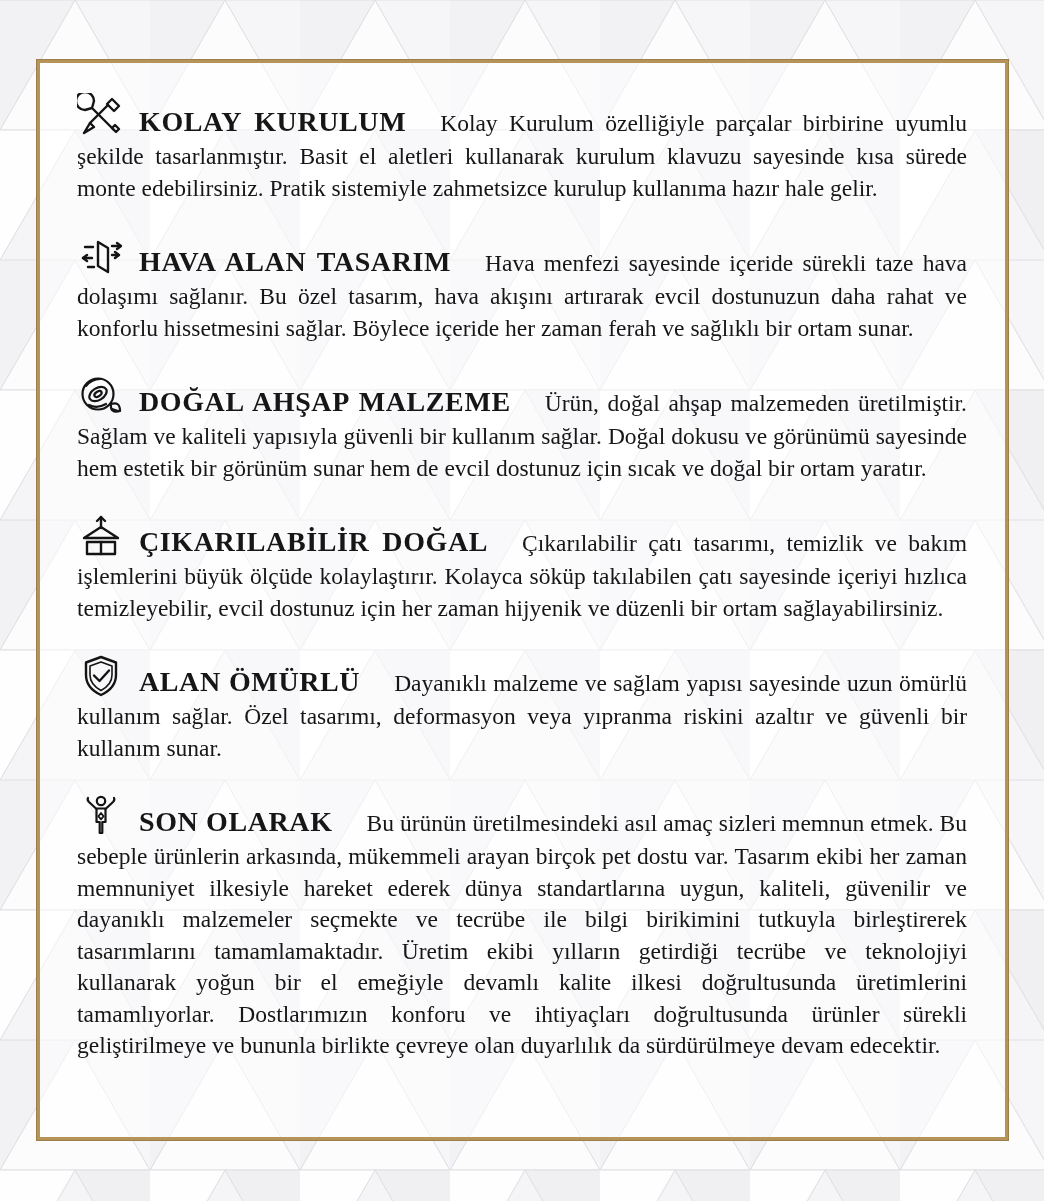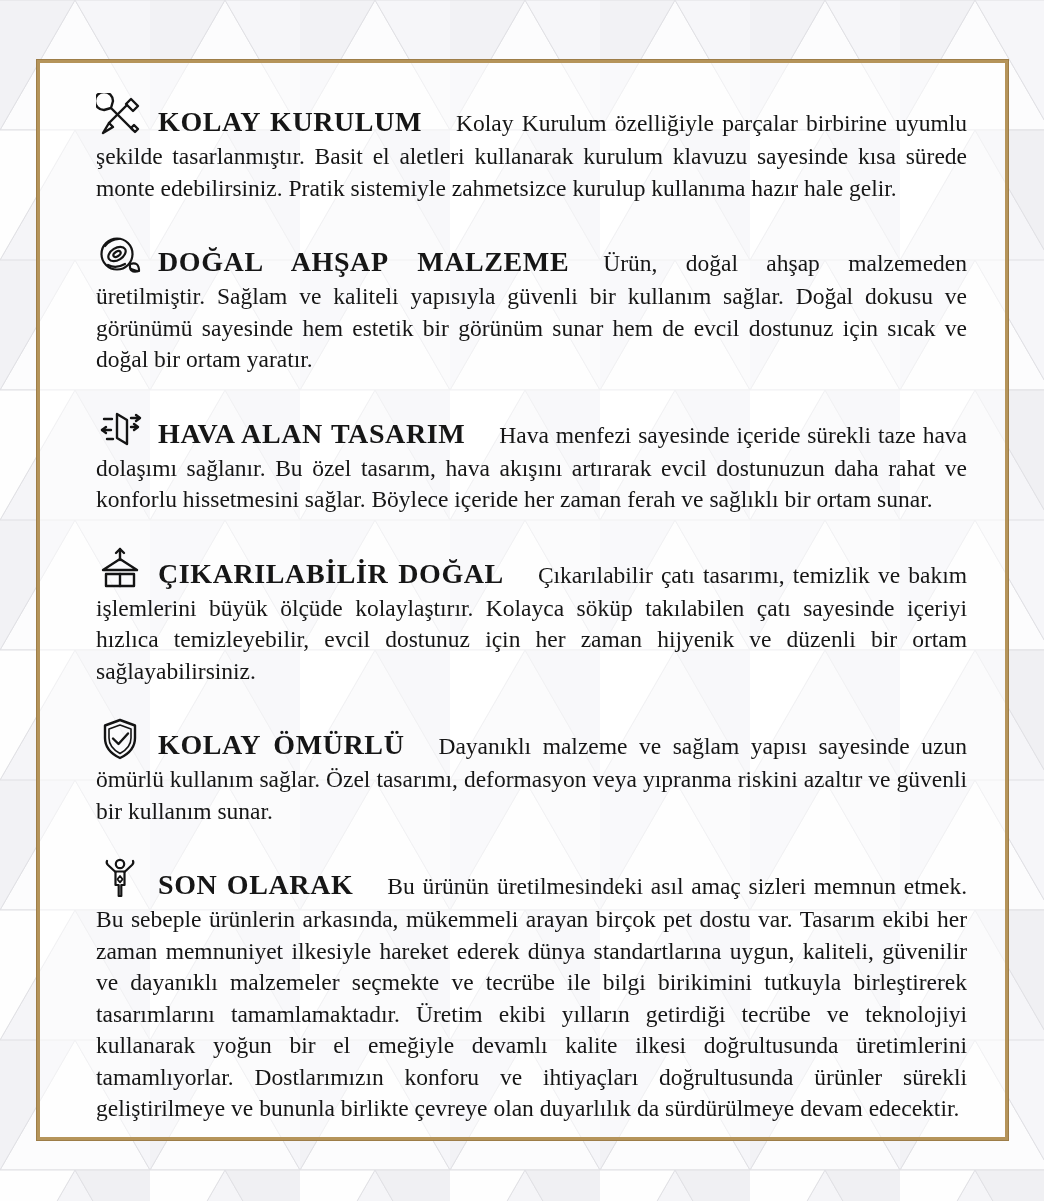--- a/index.html
+++ b/index.html
@@ -10,21 +10,21 @@
     color:#141414;
   }
   .bg-svg{position:absolute;left:0;top:0;z-index:0;}
   .frame{
     position:absolute;left:37px;top:60px;width:971px;height:1080px;
     box-sizing:border-box;
     border:3px solid #b5945a;
     outline:1px solid #9d7d48;
     background:rgba(255,255,255,0.55);
     z-index:1;
-    padding:30px 38px 0 56px;
+    padding:30px 38px 0 37px;
   }
   .section{margin-bottom:29px;}
   .section p{
     margin:0;
     font-size:23.5px;
     line-height:31.5px;
     text-align:justify;
     color:#161616;
   }
   .icon{
@@ -74,48 +74,48 @@
           <path d="M31 12 L13 30"></path>
           <path d="M13 30 l-6 10 10 -6 z"></path>
         </svg>
       </span><b class="hd">KOLAY KURULUM</b><span class="gap"></span><span>Kolay Kurulum özelliğiyle parçalar birbirine uyumlu şekilde tasarlanmıştır. Basit el aletleri kullanarak kurulum klavuzu sayesinde kısa sürede monte edebilirsiniz. Pratik sistemiyle zahmetsizce kurulup kullanıma hazır hale gelir.</span>
     </p>
   </div>
 
   <div class="section">
     <p>
       <span class="icon">
-        <svg width="48" height="48" viewBox="0 0 48 48" fill="none" stroke="#141414" stroke-width="2.2" stroke-linecap="round" stroke-linejoin="round">
-          <circle cx="21" cy="21" r="15.5"></circle>
-          <ellipse cx="21" cy="21" rx="9.5" ry="6" transform="rotate(-32 21 21)"></ellipse>
-          <ellipse cx="21" cy="21" rx="4" ry="2.3" transform="rotate(-32 21 21)"></ellipse>
-          <path d="M9 13 q6 -7 14 -7"></path>
-          <path d="M12 32 q8 4 17 -1"></path>
-          <path d="M34 31 q9 -3 9 7 q-10 3 -9 -7 z"></path>
-          <path d="M35 36 l6 2"></path>
-        </svg>
-      </span><b class="hd">DOĞAL AHŞAP MALZEME</b><span class="gap"></span><span>Ürün, doğal ahşap malzemeden üretilmiştir. Sağlam ve kaliteli yapısıyla güvenli bir kullanım sağlar. Doğal dokusu ve görünümü sayesinde hem estetik bir görünüm sunar hem de evcil dostunuz için sıcak ve doğal bir ortam yaratır.</span>
-    </p>
-  </div>
-
-  <div class="section">
-    <p>
-      <span class="icon">
         <svg width="48" height="48" viewBox="0 0 48 48" fill="none" stroke="#141414" stroke-width="2.4" stroke-linecap="round" stroke-linejoin="round">
           <path d="M21 9 L31 15 L31 39 L21 33 Z"></path>
           <path d="M35 13 h8"></path>
             <path d="M40 10 l4 3 -4 3"></path>
           <path d="M35 22 h6"></path>
             <path d="M38 19 l4 3 -4 3"></path>
           <path d="M15 25 h-9"></path>
             <path d="M10 22 l-4 3 4 3"></path>
           <path d="M8 14 h8"></path>
           <path d="M11 34 h6"></path>
         </svg>
       </span><b class="hd">HAVA ALAN TASARIM</b><span class="gap"></span><span>Hava menfezi sayesinde içeride sürekli taze hava dolaşımı sağlanır. Bu özel tasarım, hava akışını artırarak evcil dostunuzun daha rahat ve konforlu hissetmesini sağlar. Böylece içeride her zaman ferah ve sağlıklı bir ortam sunar.</span>
+    </p>
+  </div>
+
+  <div class="section">
+    <p>
+      <span class="icon">
+        <svg width="48" height="48" viewBox="0 0 48 48" fill="none" stroke="#141414" stroke-width="2.2" stroke-linecap="round" stroke-linejoin="round">
+          <circle cx="21" cy="21" r="15.5"></circle>
+          <ellipse cx="21" cy="21" rx="9.5" ry="6" transform="rotate(-32 21 21)"></ellipse>
+          <ellipse cx="21" cy="21" rx="4" ry="2.3" transform="rotate(-32 21 21)"></ellipse>
+          <path d="M9 13 q6 -7 14 -7"></path>
+          <path d="M12 32 q8 4 17 -1"></path>
+          <path d="M34 31 q9 -3 9 7 q-10 3 -9 -7 z"></path>
+          <path d="M35 36 l6 2"></path>
+        </svg>
+      </span><b class="hd">DOĞAL AHŞAP MALZEME</b><span class="gap"></span><span>Ürün, doğal ahşap malzemeden üretilmiştir. Sağlam ve kaliteli yapısıyla güvenli bir kullanım sağlar. Doğal dokusu ve görünümü sayesinde hem estetik bir görünüm sunar hem de evcil dostunuz için sıcak ve doğal bir ortam yaratır.</span>
     </p>
   </div>
 
   <div class="section">
     <p>
       <span class="icon">
         <svg width="48" height="48" viewBox="0 0 48 48" fill="none" stroke="#141414" stroke-width="2.4" stroke-linecap="round" stroke-linejoin="round">
           <path d="M24 15 V4"></path>
             <path d="M20 8 l4 -4 4 4"></path>
           <path d="M7 25 L24 14 L41 25 Z"></path>
@@ -127,21 +127,21 @@
   </div>
 
   <div class="section">
     <p>
       <span class="icon">
         <svg width="48" height="48" viewBox="0 0 48 48" fill="none" stroke="#141414" stroke-width="2.4" stroke-linecap="round" stroke-linejoin="round">
           <path d="M24 4 L39 9.5 V22 c0 10.5 -7.5 16.5 -15 20 c-7.5 -3.5 -15 -9.5 -15 -20 V9.5 Z"></path>
           <path d="M24 9 L35 13 V22 c0 8 -5.5 12.5 -11 15.5 c-5.5 -3 -11 -7.5 -11 -15.5 V13 Z" stroke-width="1.6"></path>
           <path d="M17 22.5 l5.5 5.5 L32 17.5"></path>
         </svg>
-      </span><b class="hd">KOLAY ÖMÜRLÜ</b><span class="gap"></span><span>Dayanıklı malzeme ve sağlam yapısı sayesinde uzun ömürlü kullanım sağlar. Özel tasarımı, deformasyon veya yıpranma riskini azaltır ve güvenli bir kullanım sunar.</span>
+      </span><b class="hd">ALAN ÖMÜRLÜ</b><span class="gap"></span><span>Dayanıklı malzeme ve sağlam yapısı sayesinde uzun ömürlü kullanım sağlar. Özel tasarımı, deformasyon veya yıpranma riskini azaltır ve güvenli bir kullanım sunar.</span>
     </p>
   </div>
 
   <div class="section">
     <p>
       <span class="icon">
         <svg width="48" height="48" viewBox="0 0 48 48" fill="none" stroke="#141414" stroke-width="2.2" stroke-linecap="round" stroke-linejoin="round">
           <circle cx="24" cy="8" r="4.2"></circle>
           <path d="M19.5 16 L12 9 q-2 -2 -1 -4"></path>
           <path d="M28.5 16 L36 9 q2 -2 1 -4"></path>

